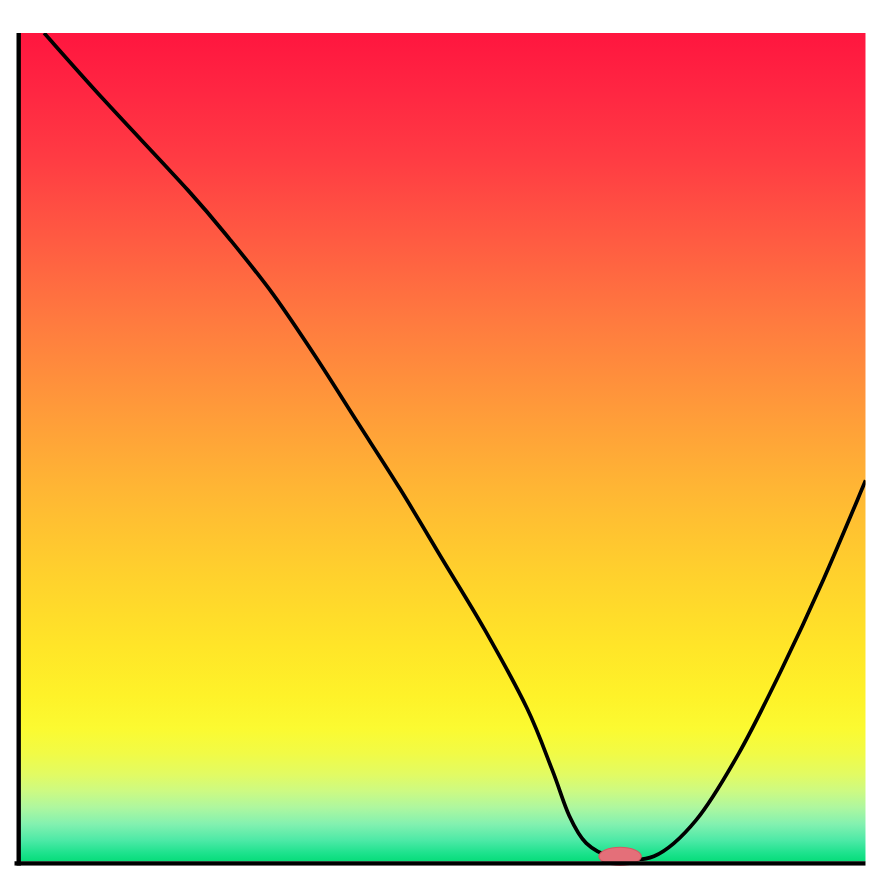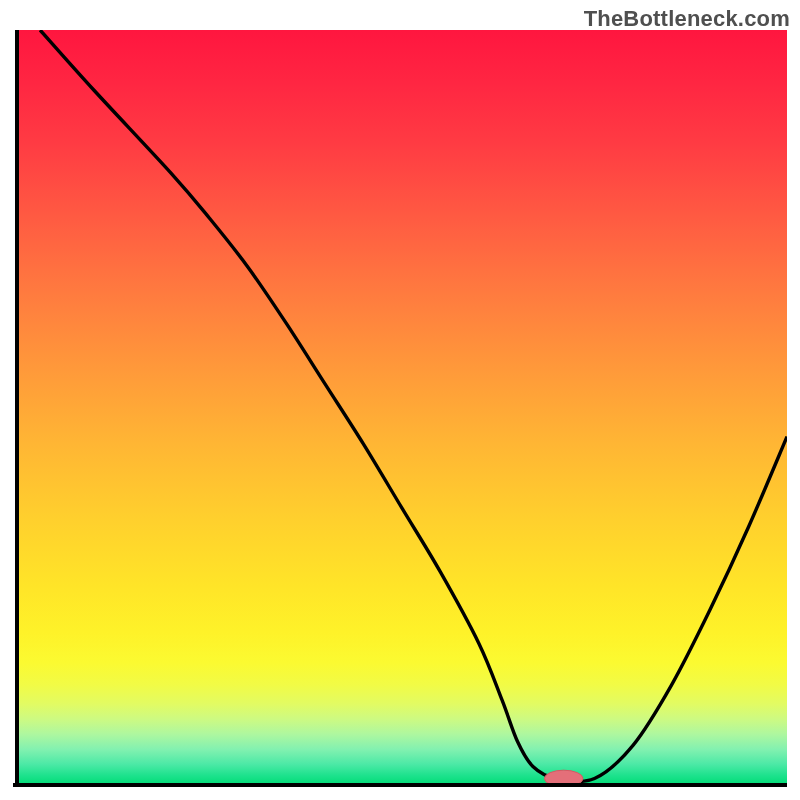--- a/index.html
+++ b/index.html
@@ -33,21 +33,20 @@
     height: 757px;
   }
   .plot-area svg {
     display: block;
   }
 </style>
 </head>
 <body>
 
 <div class="wrap">
-  <div class="watermark">TheBottleneck.com</div>
 
   <div class="plot-area">
     <svg id="chart-svg" width="774" height="757" viewBox="0 0 774 757">
       <defs>
         <linearGradient id="bg-grad" x1="0" y1="0" x2="0" y2="1">
             <stop offset="0.00%" stop-color="#ff163f"></stop>
             <stop offset="7.00%" stop-color="#ff2642"></stop>
             <stop offset="15.00%" stop-color="#ff3b43"></stop>
             <stop offset="25.00%" stop-color="#ff5b42"></stop>
             <stop offset="35.00%" stop-color="#ff7b3f"></stop>

